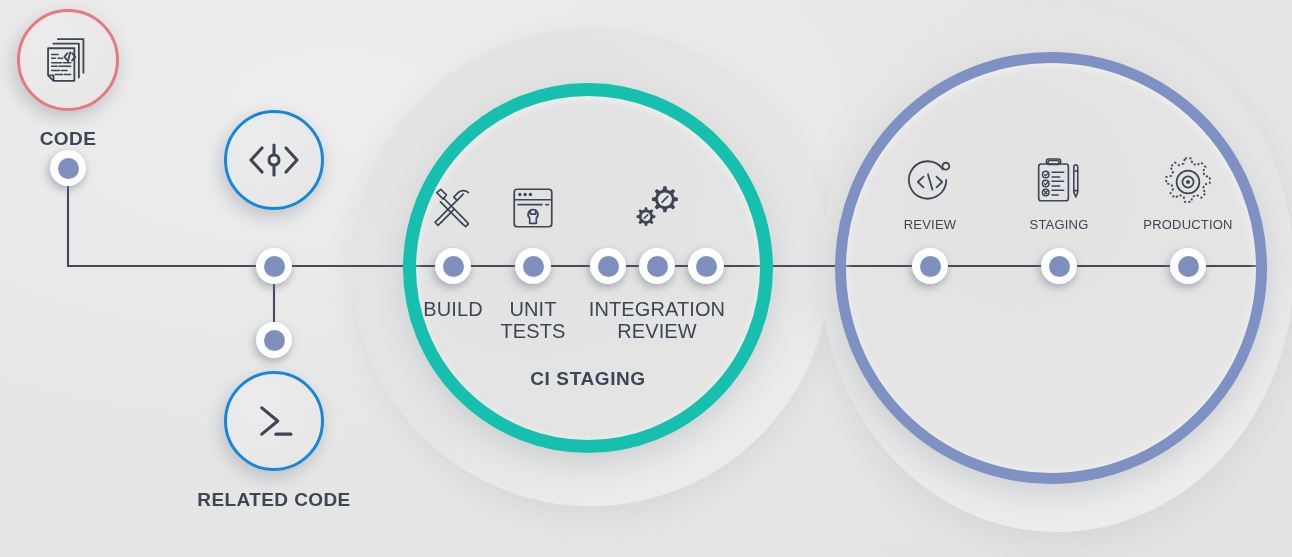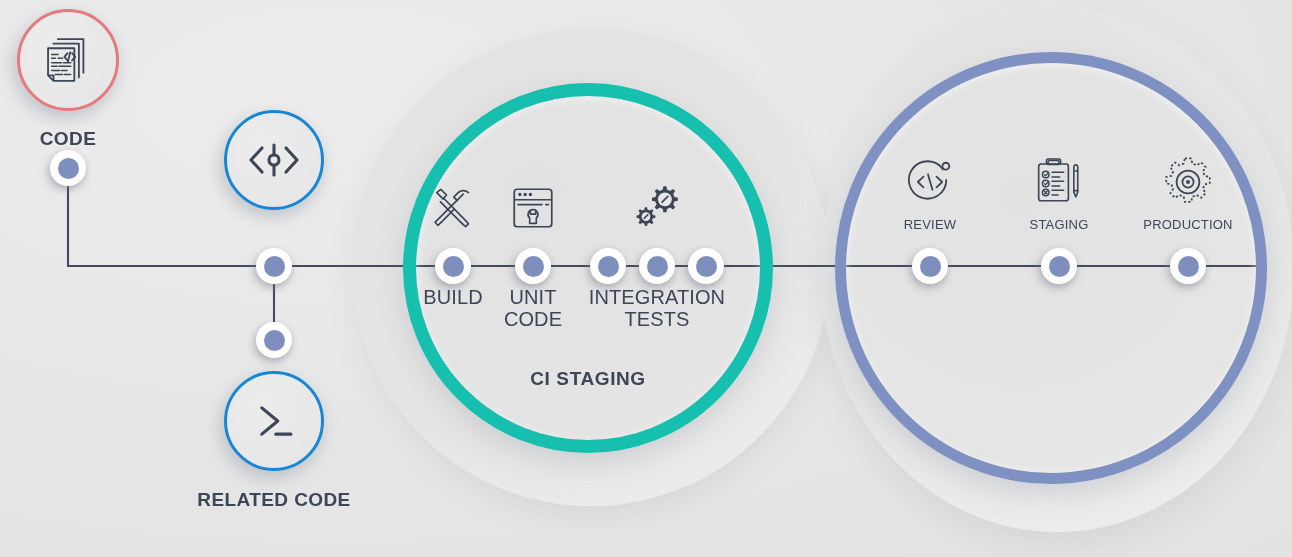--- a/index.html
+++ b/index.html
@@ -72,21 +72,21 @@
     font-weight: bold;
     letter-spacing: 0.4px;
     text-align: center;
     white-space: pre;
     line-height: 1.12;
     user-select: none;
   }
   .label.lg  { font-size: 19px; }
   .label.pipe{ font-size: 19px; letter-spacing: 0.6px; }
   .label.stage-lbl { font-size: 13px; font-weight: normal; color: #3c4657; letter-spacing: 0.2px;}
-  .label.ci-stage  { font-size: 20px; font-weight: normal; color: #3c4657; letter-spacing: 0.1px;}
+  .label.ci-stage  { font-size: 20px; font-weight: normal; color: #3c4657; letter-spacing: 0.1px; margin-top: 12px;}
 
   .icon-holder { position:absolute; }
 </style>
 </head>
 <body>
 
 <div id="stage">
 
   <div class="bg-wash"></div>
   <div class="bg-blob bg-ci-halo"></div>
@@ -317,23 +317,23 @@
         <div class="dot" style="background: rgb(126, 143, 189);"></div>
       </div>
       <div class="node" style="left: 1170px; top: 248px;">
         <div class="dot" style="background: rgb(126, 143, 189);"></div>
       </div>
     </div>
 
   <div id="labels-root">
       <div class="label ci-stage" style="left: 353px; top: 286px; width: 200px;">BUILD</div>
       <div class="label ci-stage" style="left: 433px; top: 286px; width: 200px;">UNIT
-CODE</div>
+TESTS</div>
       <div class="label ci-stage" style="left: 537px; top: 286px; width: 240px;">INTEGRATION
-TESTS</div>
+REVIEW</div>
       <div class="label stage-lbl" style="left: 820px; top: 218px; width: 220px;">REVIEW</div>
       <div class="label stage-lbl" style="left: 949px; top: 218px; width: 220px;">STAGING</div>
       <div class="label stage-lbl" style="left: 1078px; top: 218px; width: 220px;">PRODUCTION</div>
     </div>
 
   <div class="label pipe" id="lbl-ci" style="left: 438px; top: 368px; width: 300px;">CI STAGING</div>
 
 </div>
 
 </body></html>

